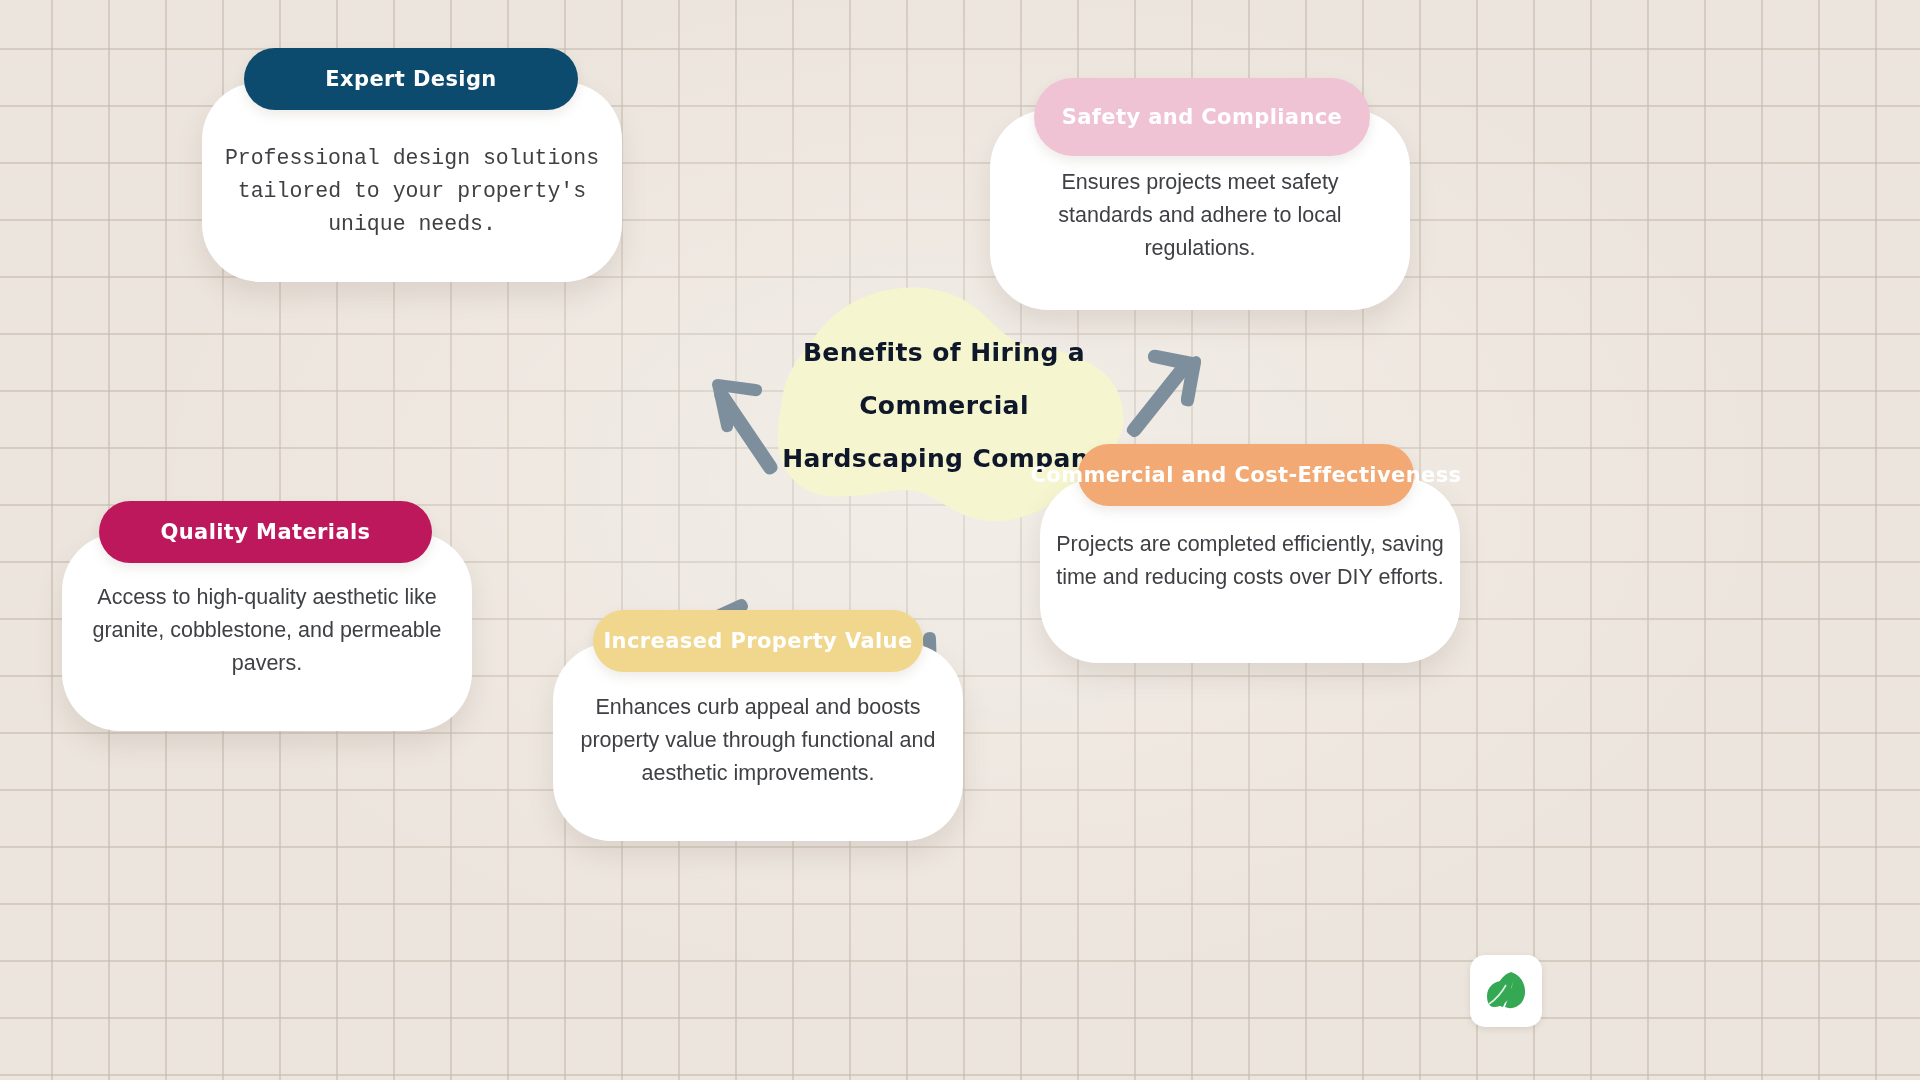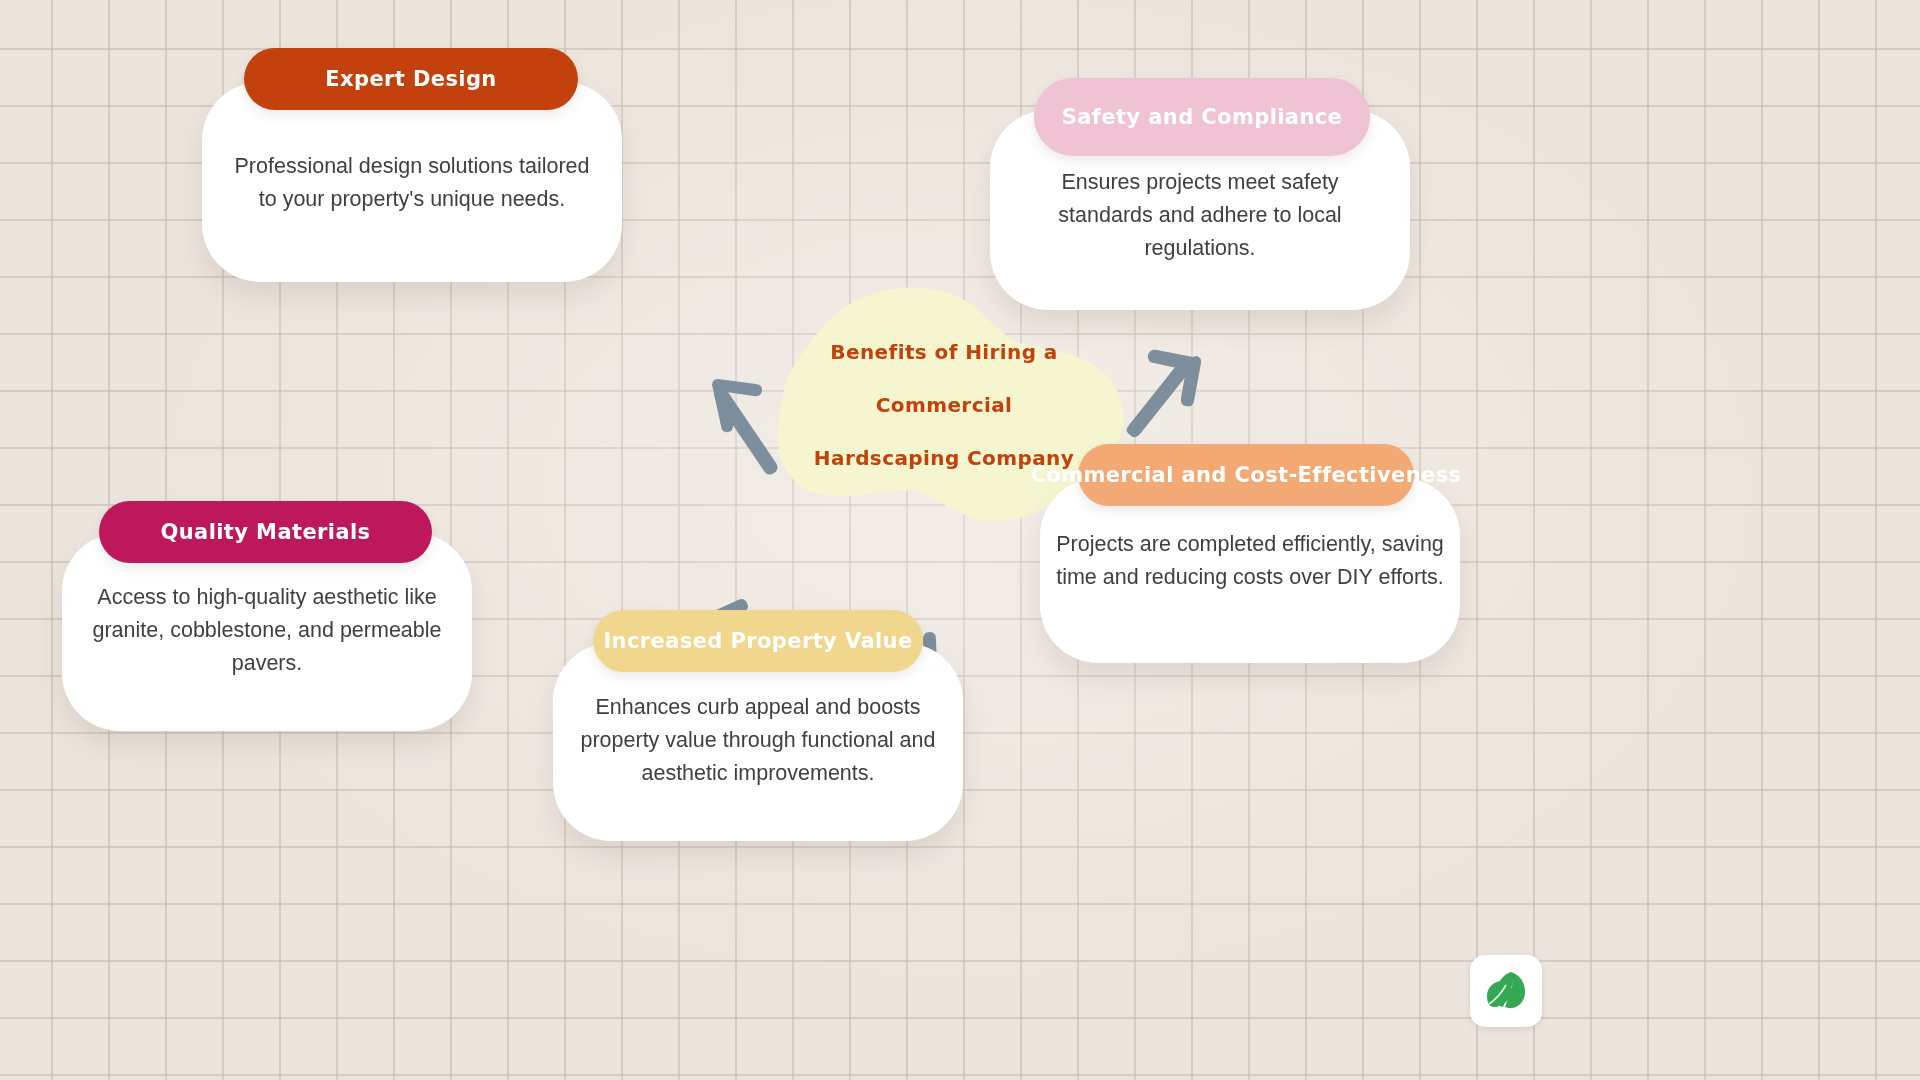--- a/index.html
+++ b/index.html
@@ -29,23 +29,23 @@
   }
   #center-blob svg{position:absolute;left:0;top:0;overflow:visible;}
   #center-text{
     position:absolute;left:0;top:0;width:364px;height:234px;
     display:flex;flex-direction:column;align-items:center;justify-content:center;
     text-align:center;
   }
   #center-text div{
     font-family:"DejaVu Sans", sans-serif;
     font-weight:bold;
-    font-size:20px;
+    font-size:25px;
     letter-spacing:.4px;
-    color:#c2410c;
+    color:#0f172a;
     line-height:53px;
     white-space:nowrap;
   }
 
   
   .card{position:absolute;}
   .card-body{
     position:absolute;left:0;top:0;
     background:#ffffff;
     border-radius:58px;
@@ -70,22 +70,22 @@
     text-align:center;
     font-size:21.5px;
     line-height:33px;
     color:#3f4044;
     font-family:"Liberation Sans", sans-serif;
   }
 
   
   #card-expert-design          { left:202px;  top:82px;  }
   #card-expert-design .card-body{ width:420px; height:200px; }
-  #card-expert-design .card-pill{ left:42px; top:-34px; width:334px; height:62px; background:#c2410c; }
-  #card-expert-design .card-desc{ left:22px; top:68px; width:376px; }
+  #card-expert-design .card-pill{ left:42px; top:-34px; width:334px; height:62px; background:#0c4a6e; }
+  #card-expert-design .card-desc{ left:22px; top:60px; width:376px;font-family:Liberation Mono, monospace; }
 
   #card-safety                 { left:990px;  top:110px; }
   #card-safety .card-body      { width:420px; height:200px; }
   #card-safety .card-pill      { left:44px; top:-32px; width:336px; height:78px; background:#efc2d4; }
   #card-safety .card-desc      { left:22px; top:56px; width:376px; }
 
   #card-efficiency             { left:1040px; top:478px; }
   #card-efficiency .card-body  { width:420px; height:185px; }
   #card-efficiency .card-pill  { left:38px; top:-34px; width:336px; height:62px; background:#f3a974; }
   #card-efficiency .card-desc  { left:16px; top:50px; width:388px; }

